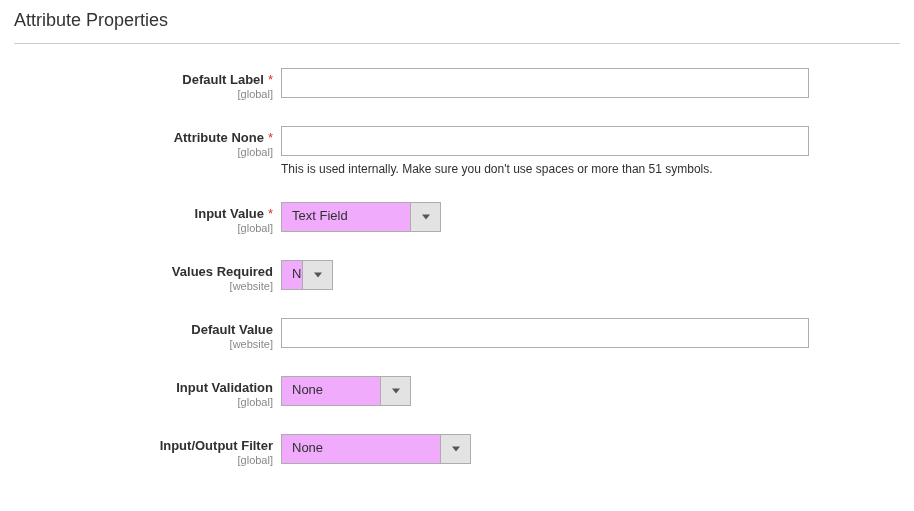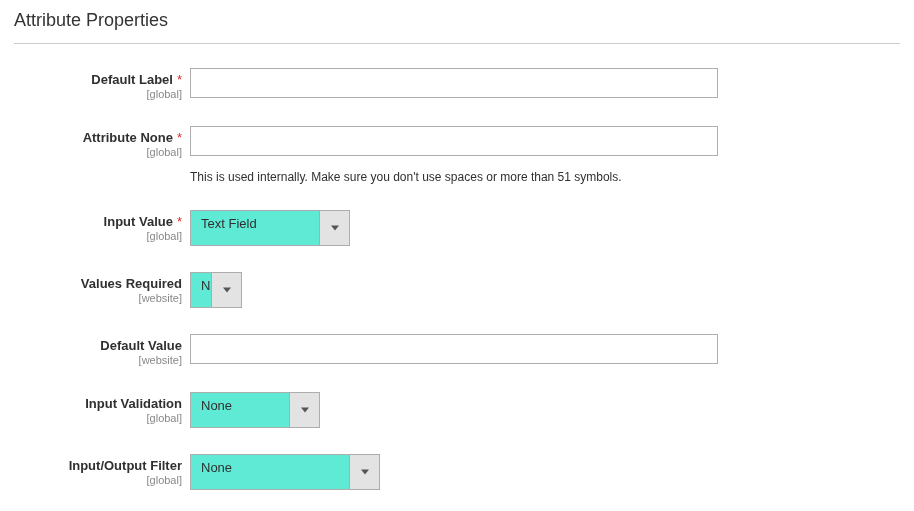--- a/index.html
+++ b/index.html
@@ -19,20 +19,21 @@
       font-weight: 400;
       color: #333;
       padding-bottom: 12px;
       border-bottom: 1px solid #ccc;
       margin-bottom: 24px;
     }
     .field-row {
       display: flex;
       align-items: flex-start;
       margin-bottom: 26px;
+      justify-content: center;
     }
     .field-label-col {
       width: 176px;
       flex-shrink: 0;
       text-align: right;
       padding-right: 8px;
       padding-top: 4px;
     }
     .field-label {
       font-size: 13px;
@@ -58,28 +59,28 @@
       height: 30px;
       border: 1px solid #adadad;
       padding: 4px 8px;
       font-size: 13px;
       font-family: inherit;
       background: #fff;
     }
     .field-note {
       font-size: 12px;
       color: #303030;
-      margin-top: 14px;
+      margin-top: 6px;
     }
     .select-wrapper {
       position: relative;
       display: inline-flex;
       border: 1px solid #adadad;
-      background: #5eead4;
-      height: 36px;
+      background: #f0abfc;
+      height: 30px;
     }
     .select-value {
       padding: 5px 10px;
       font-size: 13px;
       min-width: 18px;
     }
     .select-wrapper.w-large .select-value {
       width: 128px;
     }
     .select-wrapper.w-medium .select-value {

